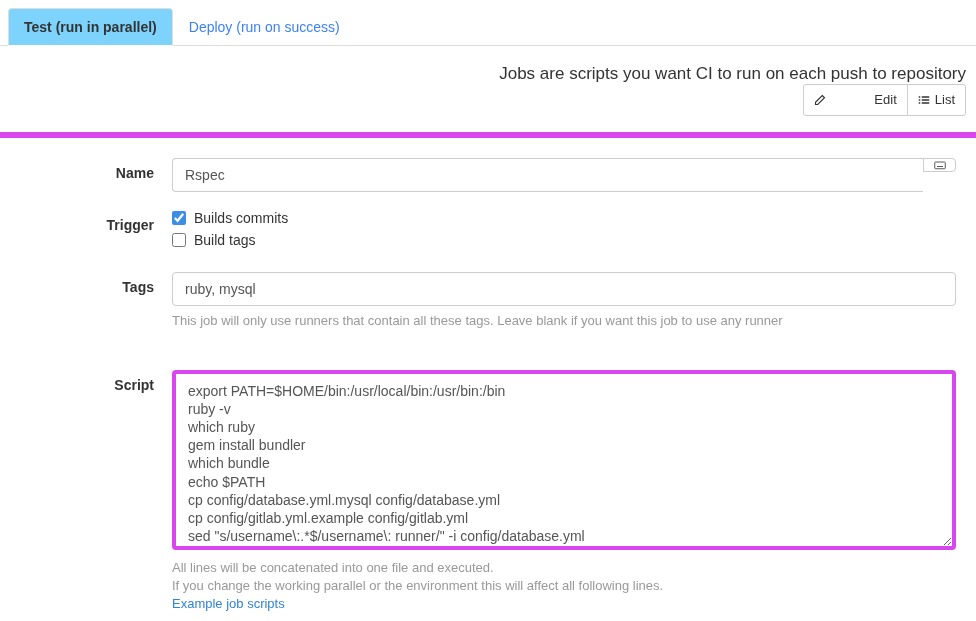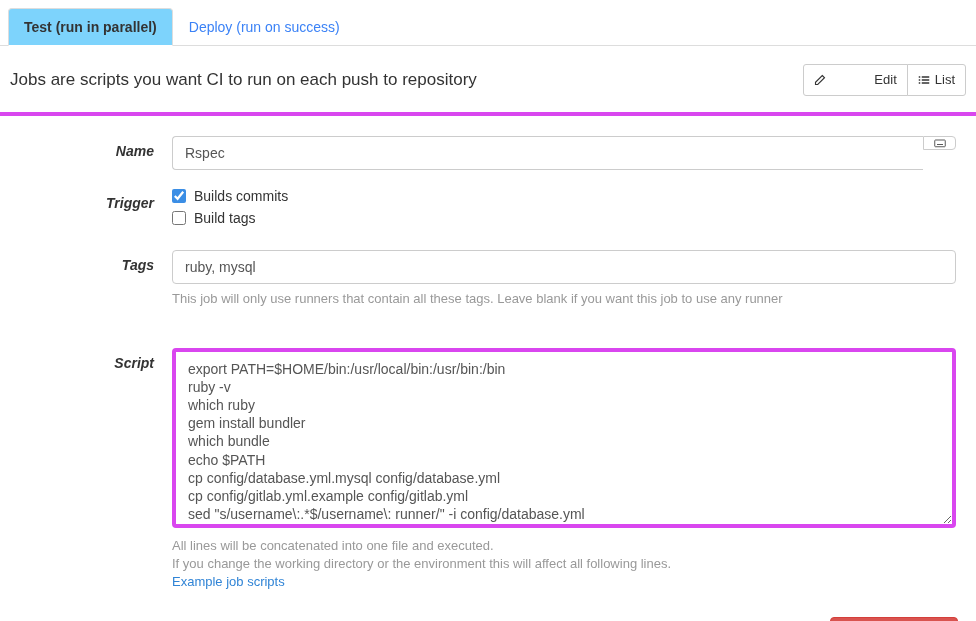--- a/index.html
+++ b/index.html
@@ -27,23 +27,24 @@
   }
   .tab.active {
     border-color: #ddd #ddd #fff;
     background: #7dd3fc;
     color: #333;
     font-weight: bold;
   }
   .header-row {
     display: flex;
     justify-content: space-between;
-    align-items: center;
+    align-items: flex-end;
     padding: 18px 10px 16px 10px;
-    border-bottom: 4px solid #d946ef;
+    border-bottom: 6px solid #d946ef;
+    flex-direction: column;
   }
   .desc {
     font-size: 17px;
     color: #333;
   }
   .btn-group {
     display: flex;
   }
   .btn {
     display: inline-flex;
@@ -69,21 +70,20 @@
     margin-bottom: 18px;
   }
   .form-label {
     width: 162px;
     text-align: right;
     padding-right: 18px;
     padding-top: 7px;
     font-weight: bold;
     color: #333;
     flex-shrink: 0;
-    font-style: italic;
   }
   .form-control-wrap {
     flex: 1;
     min-width: 0;
     padding-right: 10px;
   }
   .input-group {
     display: flex;
     align-items: flex-start;
   }
@@ -238,21 +238,21 @@
 which ruby
 gem install bundler
 which bundle
 echo $PATH
 cp config/database.yml.mysql config/database.yml
 cp config/gitlab.yml.example config/gitlab.yml
 sed "s/username\:.*$/username\: runner/" -i config/database.yml
 sed "s/password\:.*$/password\: 'password'/" -i config/database.yml</textarea>
       <div class="help-text">
         <span>All lines will be concatenated into one file and executed.</span><br>
-        <span>If you change the working directory or the environment this will affect all following lines.</span><br>
+        <span>If you change the working parallel or the environment this will affect all following lines.</span><br>
         <a class="link">Example job scripts</a>
       </div>
     </div>
   </div>
 
 </div>
 
 <div class="footer">
   <button class="btn-danger">Remove this job</button>
 </div>

